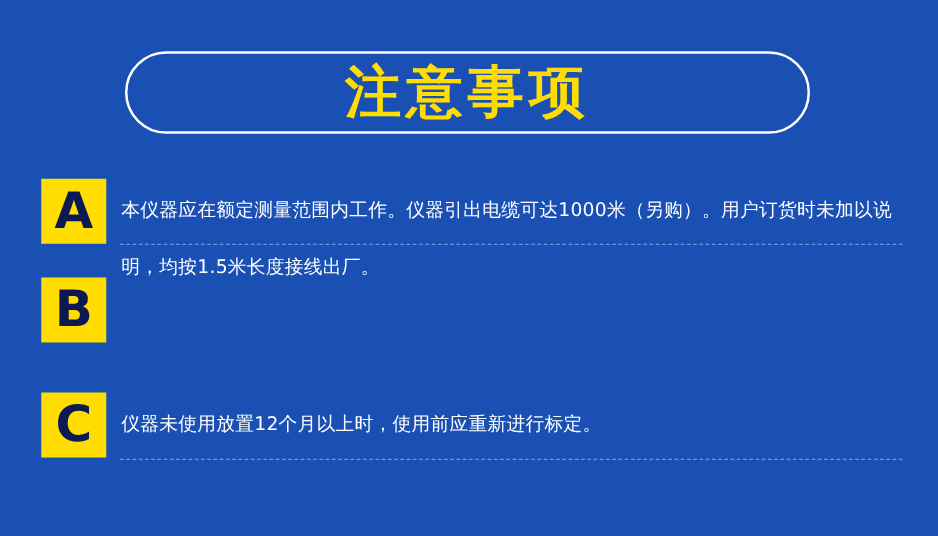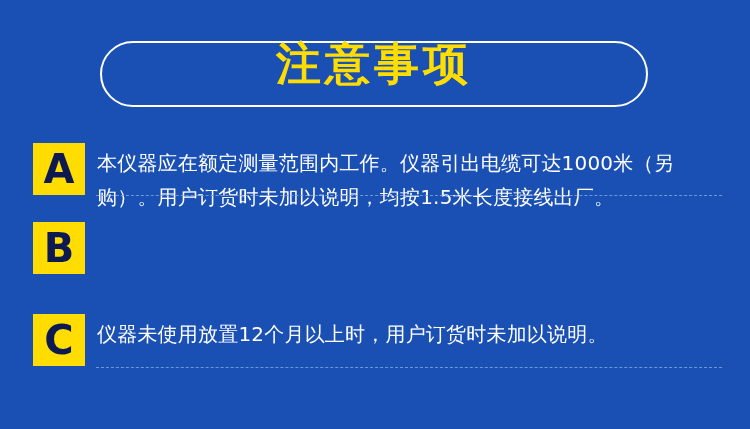--- a/index.html
+++ b/index.html
@@ -19,21 +19,21 @@
   .title-wrap {
     position: absolute;
     left: 100px;
     top: 41px;
     width: 548px;
     height: 66px;
     box-sizing: border-box;
     border: 2px solid #ffffff;
     border-radius: 34px;
     display: flex;
-    align-items: flex-start;
+    align-items: center;
     justify-content: center;
   }
   .title-text {
     color: #ffdd00;
     font-size: 45px;
     font-weight: bold;
     letter-spacing: 4px;
     line-height: 1;
     white-space: nowrap;
     margin-top: -2px;
@@ -68,22 +68,22 @@
     line-height: 52px;
     text-align: center;
     font-family: "DejaVu Sans", "Liberation Sans", sans-serif;
   }
 
   .note-body {
     flex: 1 1 auto;
     margin-left: 12px;
     padding-top: 3px;
     color: #ffffff;
-    font-size: 20px;
-    line-height: 34px;
+    font-size: 15px;
+    line-height: 45px;
     letter-spacing: 0.2px;
     max-width: 630px;
   }
 
   .divider {
     position: absolute;
     left: 96px;
     width: 626px;
     height: 1px;
     border-top: 1px dashed #7fa3dd;
@@ -107,17 +107,17 @@
     <div class="divider d1"></div>
   </div>
 
   <div class="note-row row-b">
     <div class="badge">B</div>
     <div class="divider d2"></div>
   </div>
 
   <div class="note-row row-c">
     <div class="badge">C</div>
-    <div class="note-body">仪器未使用放置12个月以上时，用户订货时未加以说明。</div>
+    <div class="note-body">仪器未使用放置12个月以上时，使用前应重新进行标定。</div>
 
   </div>
 
 </div>
 
 </body></html>

